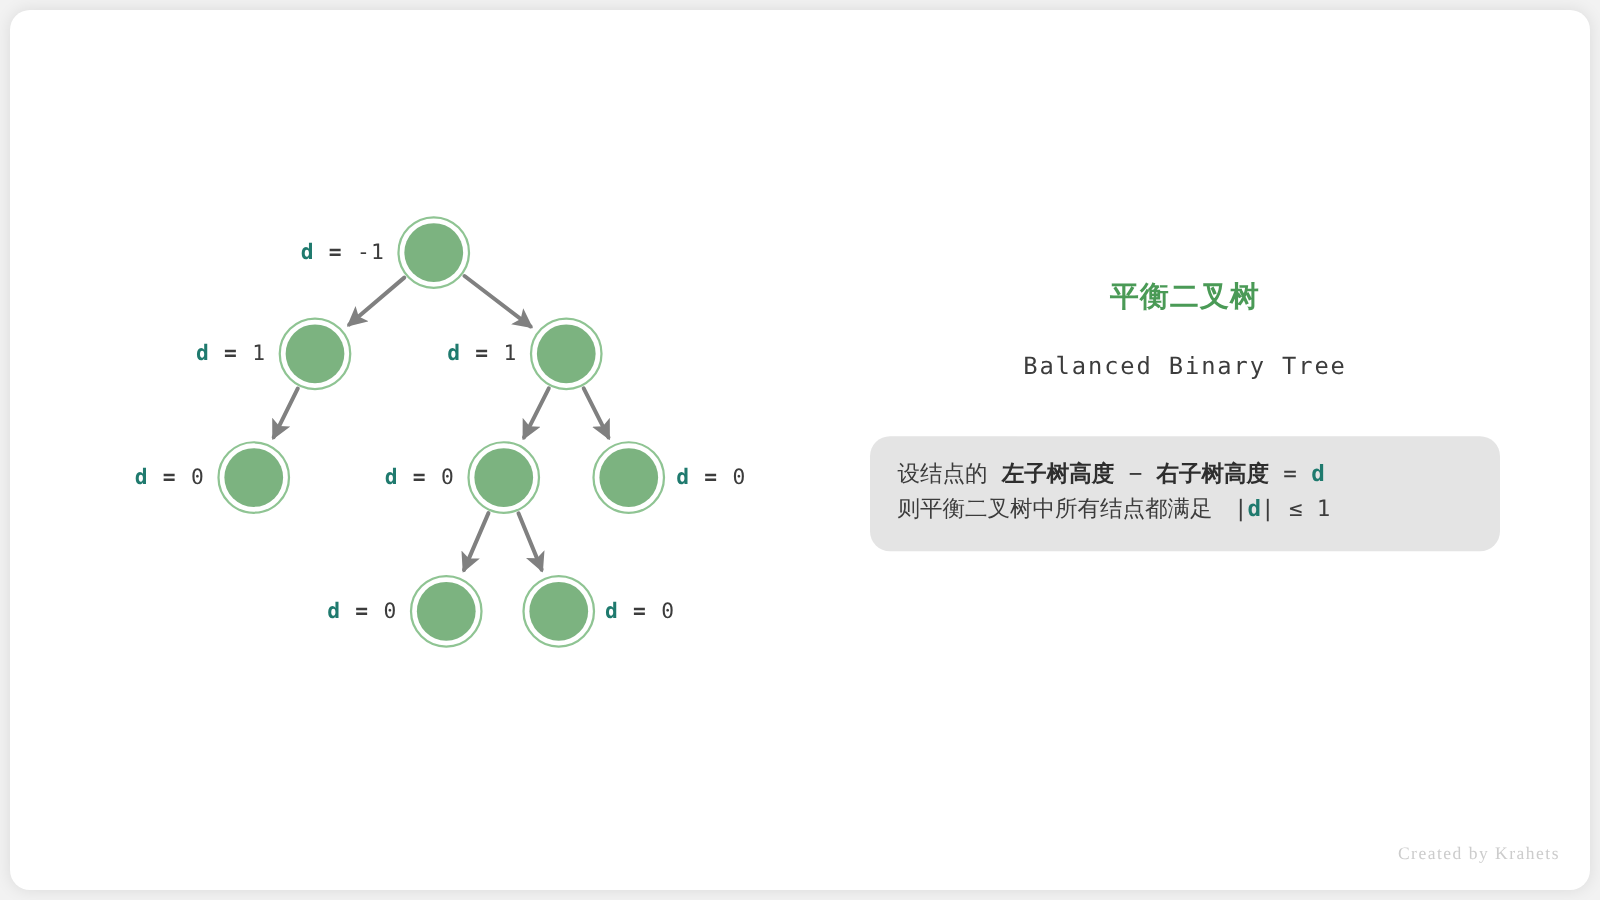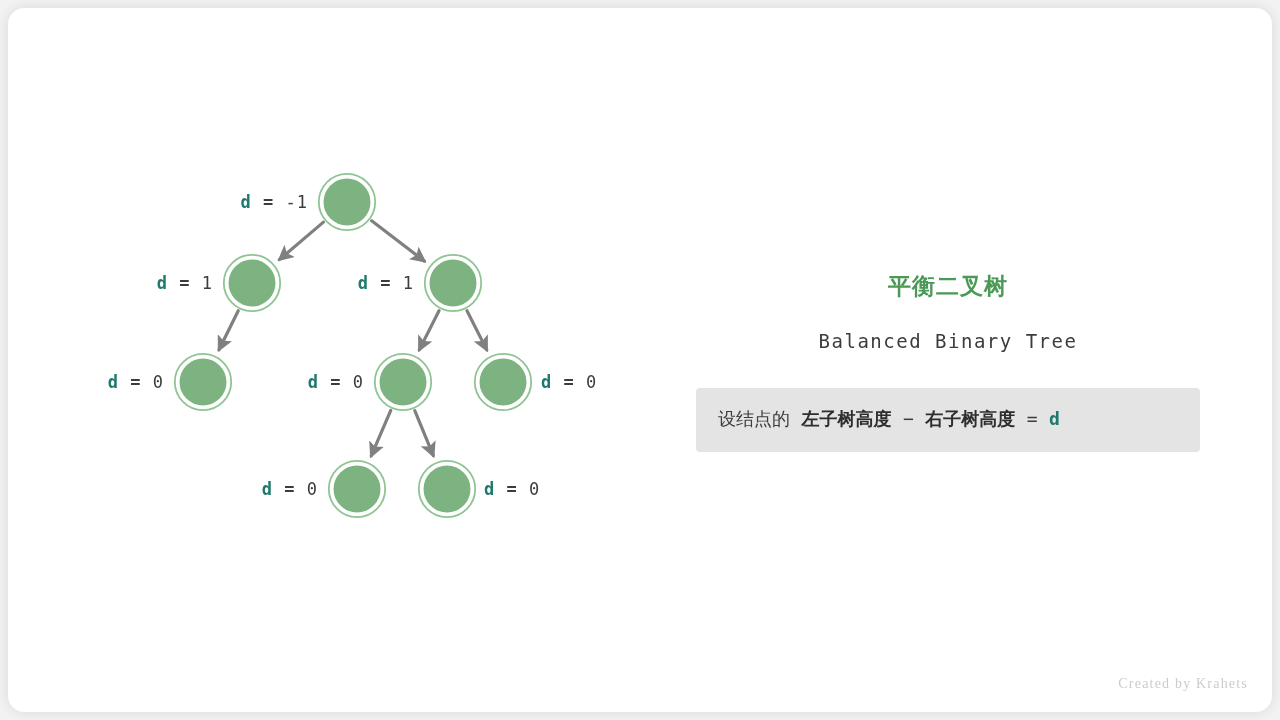--- a/index.html
+++ b/index.html
@@ -68,38 +68,37 @@
     width: 504px;
   }
   #panel-title {
     text-align: center;
     color: #4a9a56;
     font-family: "DejaVu Sans", sans-serif;
     font-size: 23px;
     font-weight: bold;
     letter-spacing: 1px;
     line-height: 1.3;
-    margin-top: 48px;
   }
   #panel-subtitle {
     text-align: center;
     color: #3c3c3c;
     font-family: "DejaVu Sans Mono", monospace;
     font-size: 19px;
     letter-spacing: 1.5px;
     margin-top: 28px;
   }
   #formula-box {
     position: absolute;
     left: 696px;
-    top: 388px;
+    top: 349px;
     width: 504px;
     box-sizing: border-box;
     background: #e4e4e4;
-    border-radius: 4px;
+    border-radius: 16px;
     padding: 17px 22px 19px 22px;
   }
   .formula-line {
     font-family: "DejaVu Sans", sans-serif;
     font-size: 18px;
     color: #3c3c3c;
     line-height: 1.55;
     white-space: nowrap;
   }
   .formula-line .b { font-weight: bold; color: #2e2e2e; }
@@ -194,16 +193,22 @@
 
   <div id="formula-box">
     <div class="formula-line">
       <span>设结点的</span>&nbsp;
       <span class="b">左子树高度</span>&nbsp;
       <span class="op">−</span>&nbsp;
       <span class="b">右子树高度</span>&nbsp;
       <span class="op">=</span>&nbsp;
       <span class="d">d</span>
     </div>
+    <div class="formula-line">
+      <span>则平衡二叉树中所有结点都满足</span>&nbsp;&nbsp;
+      <span class="bar">|</span><span class="d">d</span><span class="bar">|</span>&nbsp;
+      <span class="op">≤</span>&nbsp;
+      <span class="num">1</span>
+    </div>
   </div>
 
   <div id="credit">Created by Krahets</div>
 </div>
 
 </body></html>

